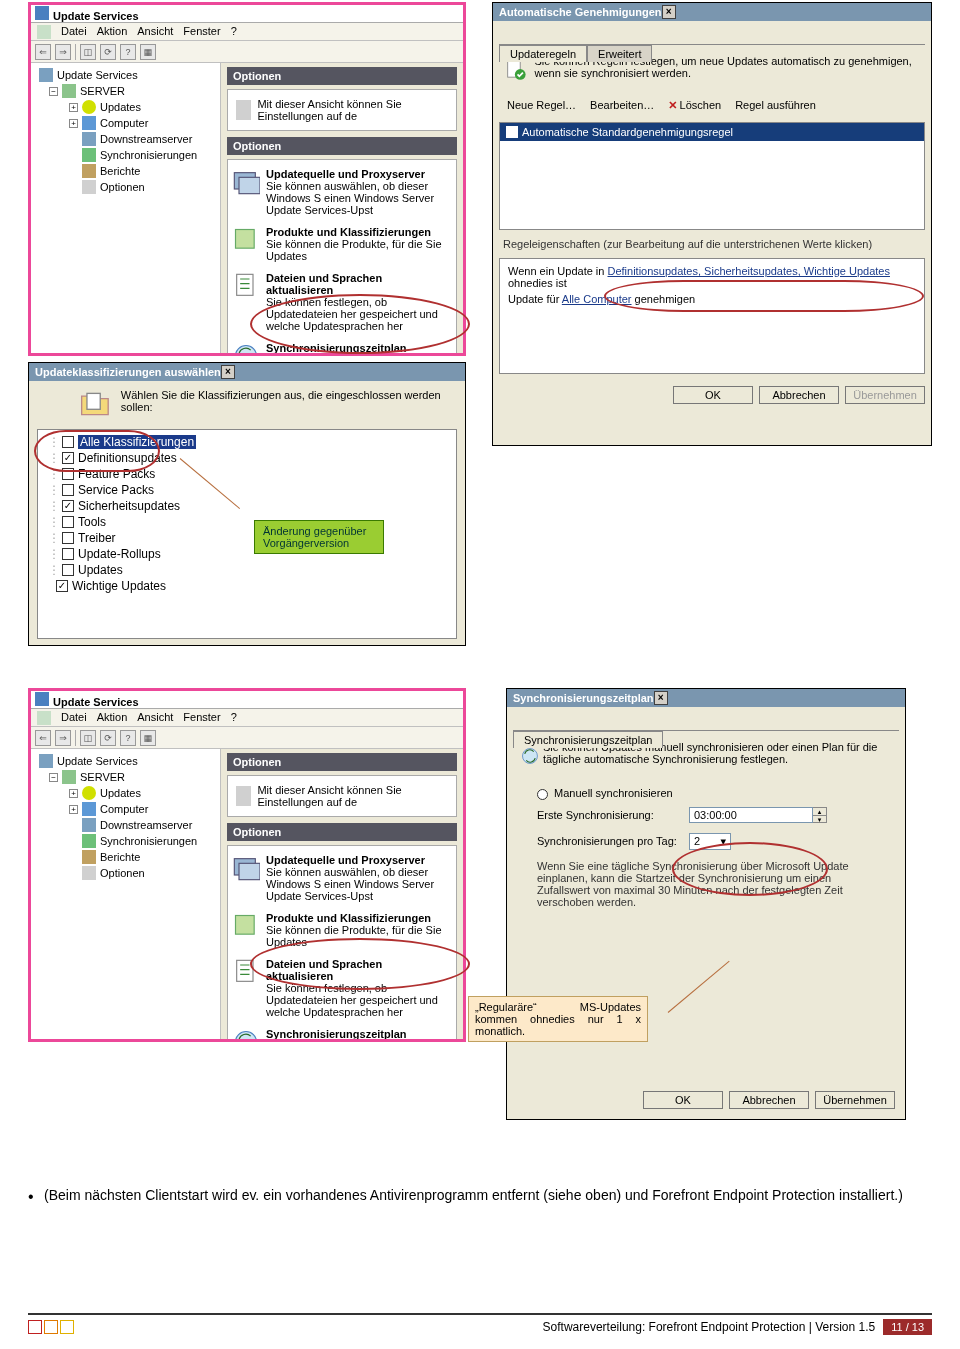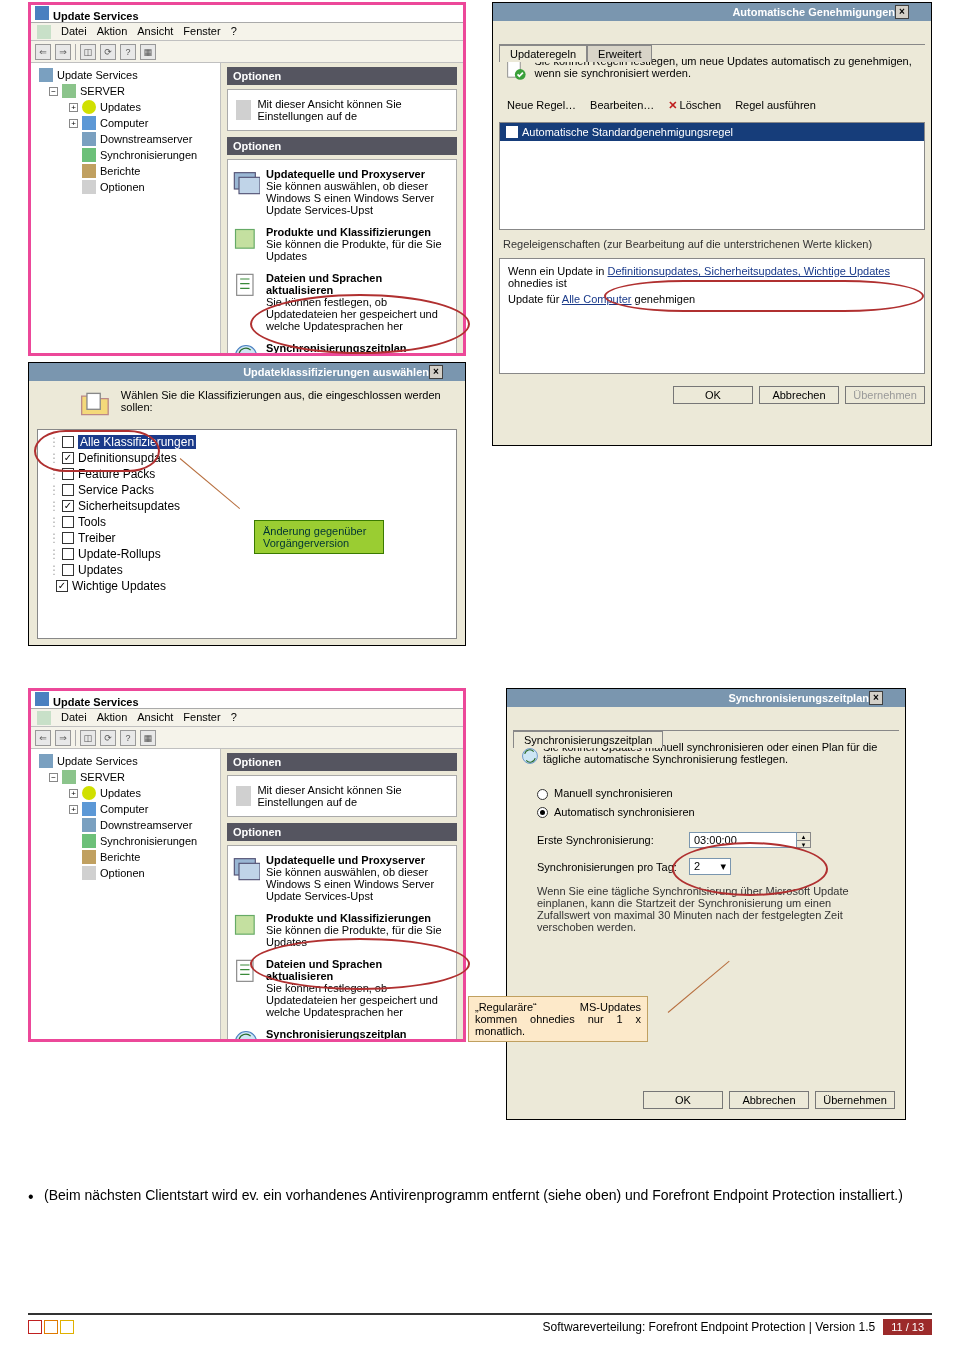--- a/index.html
+++ b/index.html
@@ -23,21 +23,21 @@
   .ticon.syn{background:#6cc079;}
   .ticon.rep{background:#c0a060;}
   .ticon.opt{background:#d0d0d0;}
   .content{flex:1;background:#ece9d8;overflow:hidden;}
   .sec-hdr{background:#555560;color:#fff;font-weight:bold;padding:3px 6px;font-size:11px;margin:4px 6px 4px 6px;}
   .sec-body{background:#fff;margin:0 6px 6px 6px;border:1px solid #aaa;padding:6px 4px;font-size:11px;}
   .opt-item{display:flex;gap:6px;padding:2px 2px 8px 2px;}
   .opt-ico{width:28px;height:28px;flex-shrink:0;display:flex;align-items:center;justify-content:center;}
   .opt-item b{display:block;font-size:11px;}
   .dlg{position:absolute;background:#ece9d8;border:1px solid #000;}
-  .dlg .dlg-title{height:18px;background:linear-gradient(180deg,#0a246a,#3a6ea5 50%,#0a246a);color:#fff;font-weight:bold;padding:2px 22px;display:flex;justify-content:flex-end;align-items:center;font-size:11px;}
+  .dlg .dlg-title{height:18px;background:linear-gradient(180deg,#0a246a,#3a6ea5 50%,#0a246a);color:#fff;font-weight:bold;padding:2px 6px;display:flex;justify-content:flex-start;align-items:center;font-size:11px;}
   .dlg .dlg-title.light{background:#7a96af;color:#fff;}
   .close-btn{width:14px;height:14px;background:#d4d0c8;border:1px solid #404040;color:#000;font-size:10px;text-align:center;line-height:12px;font-weight:bold;}
   .tab-line{border-bottom:1px solid #888;margin:6px 6px 0 6px;display:flex;gap:0;}
   .tab{background:#ece9d8;border:1px solid #888;border-bottom:none;padding:2px 10px;font-size:11px;position:relative;top:18px;}
   .tab.inactive{background:#d8d4c8;}
   .white-box{background:#fff;border:1px solid #888;margin:6px;}
   .rule-link{color:#1a3a8a;text-decoration:underline;}
   .btn{border:1px solid #777;background:#ece9d8;padding:2px 0;width:80px;text-align:center;font-size:11px;}
   .btn.dis{color:#999;}
   .btn-row{display:flex;gap:6px;justify-content:flex-end;padding:6px;}
@@ -50,21 +50,21 @@
   .peach-note{position:absolute;background:#fde9c9;border:1px solid #c0a060;padding:4px 6px;font-size:11px;width:180px;text-align:justify;}
   .circle{position:absolute;border:2px solid #b03030;border-radius:50%;pointer-events:none;}
   .leader{position:absolute;border-top:1px solid #b87040;pointer-events:none;}
   .app-icon{width:14px;height:14px;display:inline-block;background:#4a80c0;margin-right:4px;}
   .footer{position:absolute;bottom:14px;left:28px;right:28px;border-top:2px solid #333;padding-top:4px;display:flex;justify-content:space-between;align-items:center;font-size:12px;}
   .footer .pg{background:#9c2b2b;color:#fff;padding:2px 8px;font-size:11px;}
   .logo-sq{display:flex;gap:2px;}
   .logo-sq span{width:14px;height:14px;border:1.5px solid;display:inline-block;}
   .bullet-para{position:absolute;left:44px;font-size:14px;line-height:1.35;}
   .bullet-para::before{content:"•";position:absolute;left:-16px;font-size:16px;}
-  .time-inp{border:1px solid #7a96af;background:#fff;padding:1px 4px;width:108px;display:inline-block;font-size:11px;}
+  .time-inp{border:1px solid #7a96af;background:#fff;padding:1px 4px;width:124px;display:inline-block;font-size:11px;}
   .wsus-ico{width:28px;height:28px;display:block;}
   .spin{display:inline-block;width:14px;vertical-align:top;border:1px solid #888;border-left:none;}
   .spin span{display:block;height:7px;font-size:7px;text-align:center;line-height:7px;background:#ece9d8;}
   .sel{border:1px solid #7a96af;background:#fff;padding:1px 4px;width:42px;display:inline-block;font-size:11px;}
 </style>
 </head>
 <body>
 
 <div class="panel" style="left:28px;top:2px;width:438px;height:354px;">
   <div class="titlebar" style="background:#fff;color:#000;border-bottom:1px solid #aaa;">
@@ -419,21 +419,20 @@
     <div class="tab">Synchronisierungszeitplan</div>
   </div>
   <div style="display:flex;gap:4px;padding:10px 14px;align-items:flex-start;">
     <svg width="30" height="30" viewBox="0 0 24 24">
         <circle cx="12" cy="12" r="10" fill="#cde6f4" stroke="#4a80c0"></circle>
         <path d="M5 9a7 7 0 0 1 12-3M19 15a7 7 0 0 1-12 3" stroke="#2a6a2a" fill="none" stroke-width="1.5"></path>
       </svg>
     <span style="font-size:11px;">Sie können Updates manuell synchronisieren oder einen Plan für die tägliche automatische Synchronisierung festlegen.</span>
   </div>
   <div style="padding:6px 30px 3px;font-size:11px;"><span class="rad"></span><span>Manuell synchronisieren</span></div>
-  <div style="padding:3px 30px 10px;font-size:11px;"><span class="rad on"></span><span>Automatisch synchronisieren</span></div>
   <div style="padding:4px 30px;display:flex;align-items:center;font-size:11px;">
     <span style="width:152px;">Erste Synchronisierung:</span>
     <span class="time-inp">03:00:00</span>
       <span class="spin">
         <span>▴</span>
         <span style="border-top:1px solid #888;">▾</span>
       </span>
   </div>
   <div style="padding:6px 30px;display:flex;align-items:center;font-size:11px;">
     <span style="width:152px;">Synchronisierungen pro Tag:</span>

